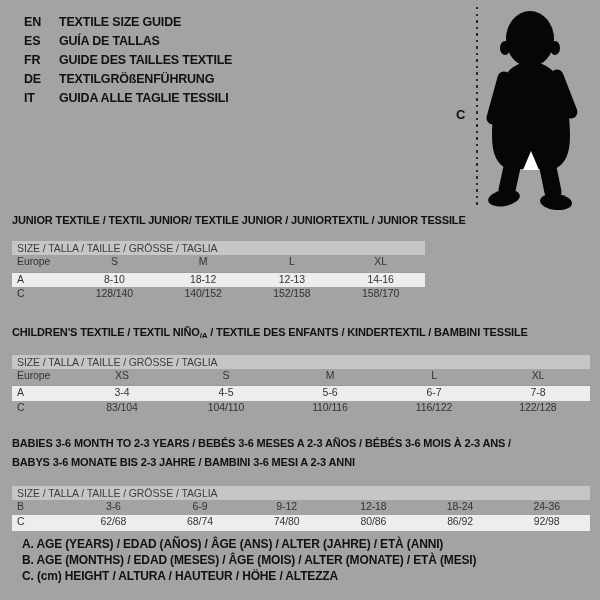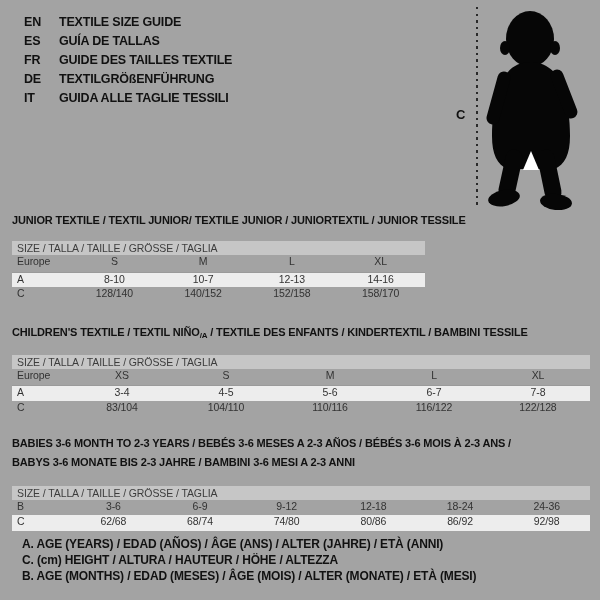--- a/index.html
+++ b/index.html
@@ -109,21 +109,21 @@
         <div class="trow ruled">
           <span class="tcell-label">Europe</span>
           <span class="tcell">S</span>
           <span class="tcell">M</span>
           <span class="tcell">L</span>
           <span class="tcell">XL</span>
         </div>
         <div class="trow shaded">
           <span class="tcell-label">A</span>
           <span class="tcell">8-10</span>
-          <span class="tcell">10-7</span>
+          <span class="tcell">18-12</span>
           <span class="tcell">12-13</span>
           <span class="tcell">14-16</span>
         </div>
         <div class="trow">
           <span class="tcell-label">C</span>
           <span class="tcell">128/140</span>
           <span class="tcell">140/152</span>
           <span class="tcell">152/158</span>
           <span class="tcell">158/170</span>
         </div>
@@ -175,17 +175,17 @@
           <span class="tcell">74/80</span>
           <span class="tcell">80/86</span>
           <span class="tcell">86/92</span>
           <span class="tcell">92/98</span>
         </div>
       </div>
     </div>
 
   <div class="legend">
       <div class="legend-line">A. AGE (YEARS) / EDAD (AÑOS) / ÂGE (ANS) / ALTER (JAHRE) / ETÀ (ANNI)</div>
+      <div class="legend-line">B. AGE (MONTHS) / EDAD (MESES) / ÂGE (MOIS) / ALTER (MONATE) / ETÀ (MESI)</div>
       <div class="legend-line">C. (cm) HEIGHT / ALTURA / HAUTEUR / HÖHE / ALTEZZA</div>
-      <div class="legend-line">B. AGE (MONTHS) / EDAD (MESES) / ÂGE (MOIS) / ALTER (MONATE) / ETÀ (MESI)</div>
     </div>
 
 </div>
 
 </body></html>

